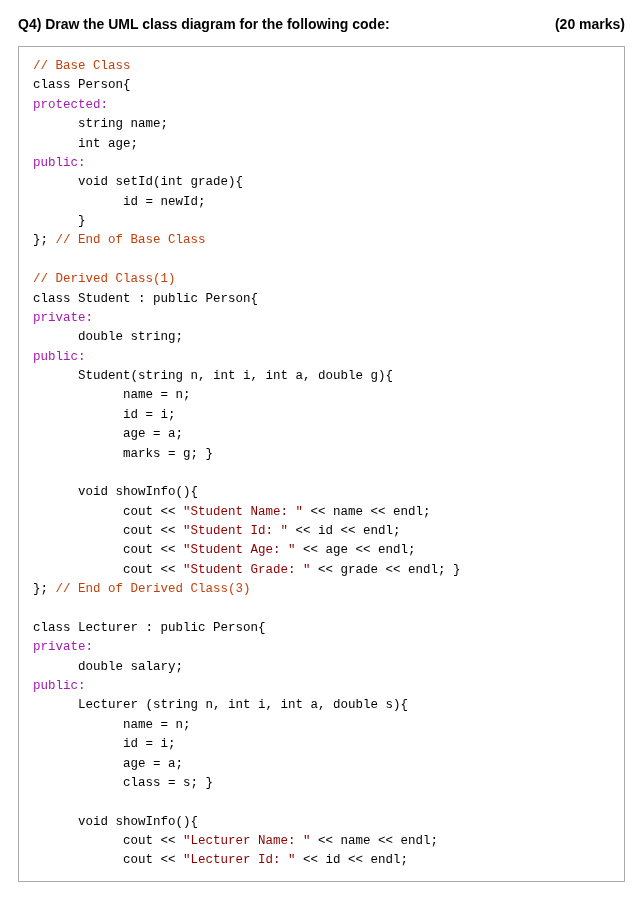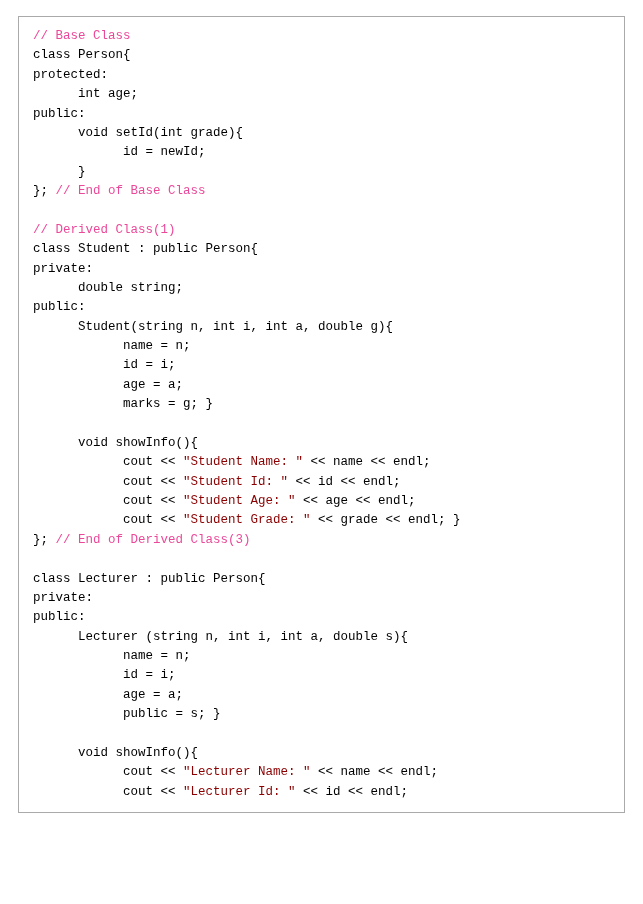--- a/index.html
+++ b/index.html
@@ -27,35 +27,40 @@
       margin-bottom: 14px;
     }
     .code-box {
       border: 1px solid #aaa;
       padding: 10px 14px;
       background: #fff;
       line-height: 1.55;
       font-size: 12.5px;
     }
     
-    .c-comment { color: #ec4899; }
+    .c-comment { color: #c2410c; }
     .c-string { color: #8B0000; } 
     .c-normal { color: #000; }
-    .c-access { color: #000000; }
+    .c-access { color: #a21caf; }
     .line { white-space: pre; display: block; }
   </style>
 </head>
 <body>
 
 <div class="page">
+  <div class="question-header">
+    <span>Q4) Draw the UML class diagram for the following code:</span>
+    <span>(20 marks)</span>
+  </div>
 
   <div class="code-box" id="code-container">
   <span class="line"><span class="c-comment">// Base Class</span></span>
       <span class="line"><span class="c-normal">class </span><span class="c-normal">Person</span><span class="c-normal">{</span></span>
       <span class="line"><span class="c-access">protected:</span></span>
+      <span class="line"><span class="c-normal">      string </span><span class="c-normal">name</span><span class="c-normal">;</span></span>
       <span class="line"><span class="c-normal">      int </span><span class="c-normal">age</span><span class="c-normal">;</span></span>
       <span class="line"><span class="c-access">public:</span></span>
       <span class="line"><span class="c-normal">      void </span><span class="c-normal">setId</span><span class="c-normal">(int grade){</span></span>
       <span class="line"><span class="c-normal">            id = newId;</span></span>
       <span class="line"><span class="c-normal">      }</span></span>
       <span class="line"><span class="c-normal">}; </span><span class="c-comment">// End of Base Class</span></span>
       <span class="line">&nbsp;</span>
       <span class="line"><span class="c-comment">// Derived Class(1)</span></span>
       <span class="line"><span class="c-normal">class </span><span class="c-normal">Student</span><span class="c-normal"> : public Person{</span></span>
       <span class="line"><span class="c-access">private:</span></span>
@@ -69,25 +74,26 @@
       <span class="line">&nbsp;</span>
       <span class="line"><span class="c-normal">      void </span><span class="c-normal">showInfo</span><span class="c-normal">(){</span></span>
       <span class="line"><span class="c-normal">            cout &lt;&lt; </span><span class="c-string">"Student Name: "</span><span class="c-normal"> &lt;&lt; name &lt;&lt; endl;</span></span>
       <span class="line"><span class="c-normal">            cout &lt;&lt; </span><span class="c-string">"Student Id: "</span><span class="c-normal"> &lt;&lt; id &lt;&lt; endl;</span></span>
       <span class="line"><span class="c-normal">            cout &lt;&lt; </span><span class="c-string">"Student Age: "</span><span class="c-normal"> &lt;&lt; age &lt;&lt; endl;</span></span>
       <span class="line"><span class="c-normal">            cout &lt;&lt; </span><span class="c-string">"Student Grade: "</span><span class="c-normal"> &lt;&lt; grade &lt;&lt; endl; }</span></span>
       <span class="line"><span class="c-normal">}; </span><span class="c-comment">// End of Derived Class(3)</span></span>
       <span class="line">&nbsp;</span>
       <span class="line"><span class="c-normal">class </span><span class="c-normal">Lecturer</span><span class="c-normal"> : public Person{</span></span>
       <span class="line"><span class="c-access">private:</span></span>
+      <span class="line"><span class="c-normal">      double </span><span class="c-normal">salary</span><span class="c-normal">;</span></span>
       <span class="line"><span class="c-access">public:</span></span>
       <span class="line"><span class="c-normal">      Lecturer </span><span class="c-normal">(string n, int i, int a, double s){</span></span>
       <span class="line"><span class="c-normal">            name = n;</span></span>
       <span class="line"><span class="c-normal">            id = i;</span></span>
       <span class="line"><span class="c-normal">            age = a;</span></span>
-      <span class="line"><span class="c-normal">            public = s; }</span></span>
+      <span class="line"><span class="c-normal">            class = s; }</span></span>
       <span class="line">&nbsp;</span>
       <span class="line"><span class="c-normal">      void </span><span class="c-normal">showInfo</span><span class="c-normal">(){</span></span>
       <span class="line"><span class="c-normal">            cout &lt;&lt; </span><span class="c-string">"Lecturer Name: "</span><span class="c-normal"> &lt;&lt; name &lt;&lt; endl;</span></span>
       <span class="line"><span class="c-normal">            cout &lt;&lt; </span><span class="c-string">"Lecturer Id: "</span><span class="c-normal"> &lt;&lt; id &lt;&lt; endl;</span></span>
     </div>
 
 </div>
 
 </body></html>

